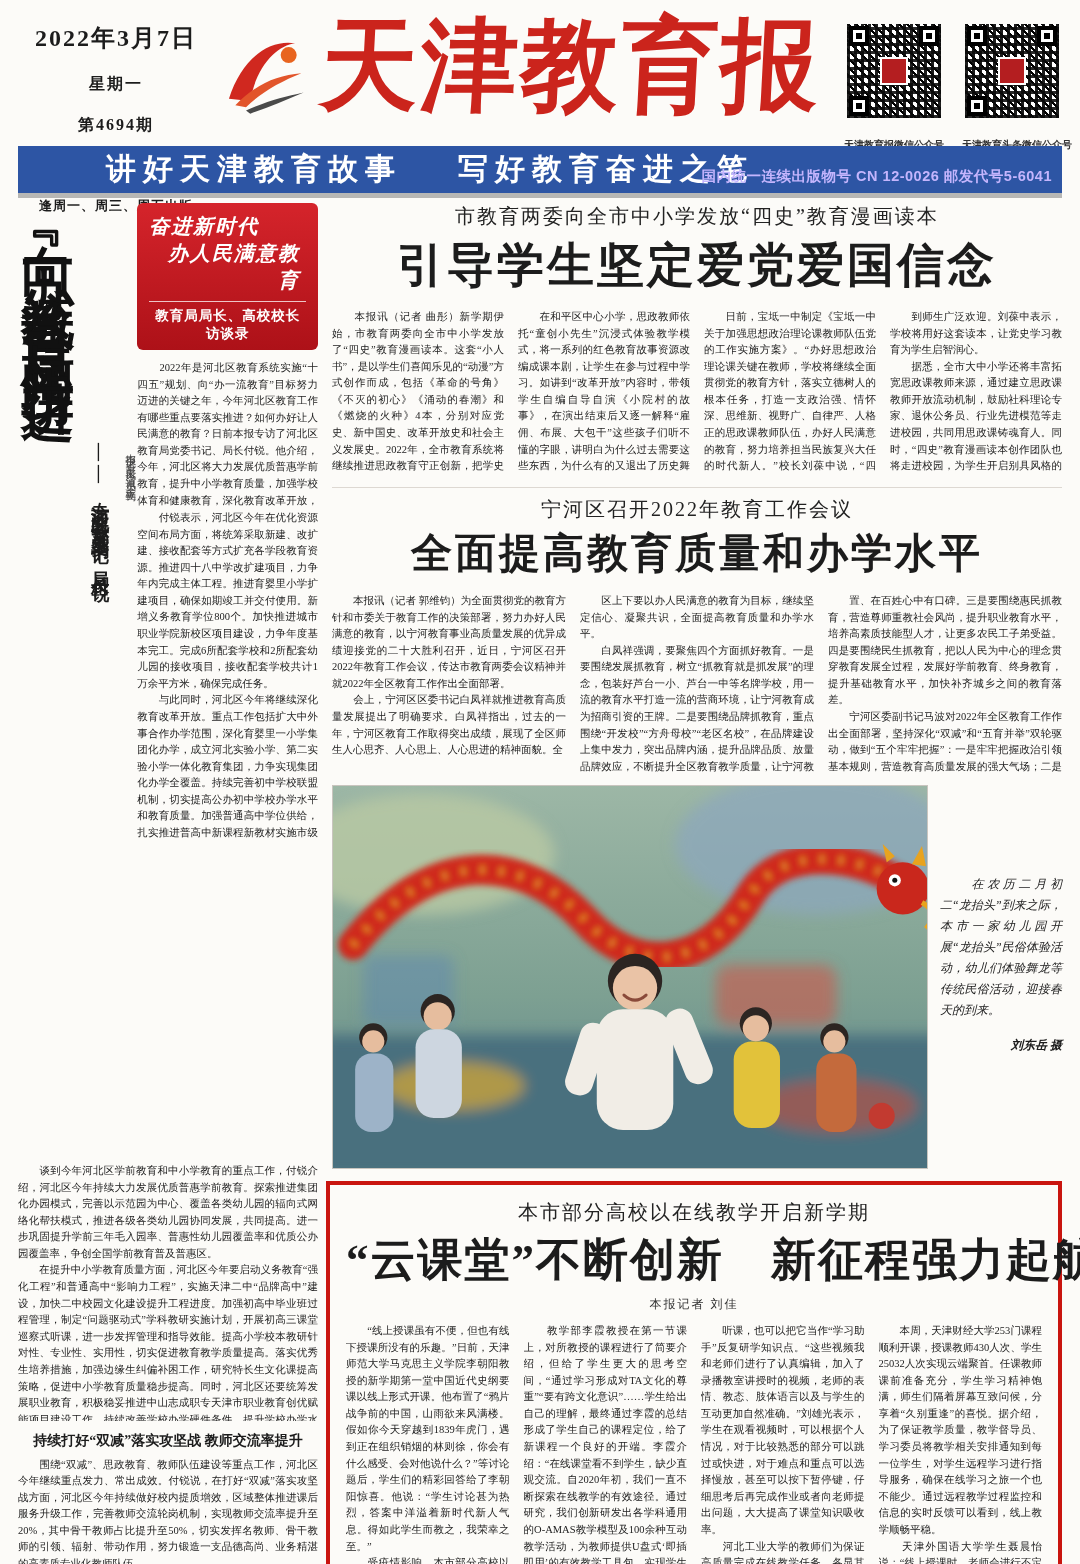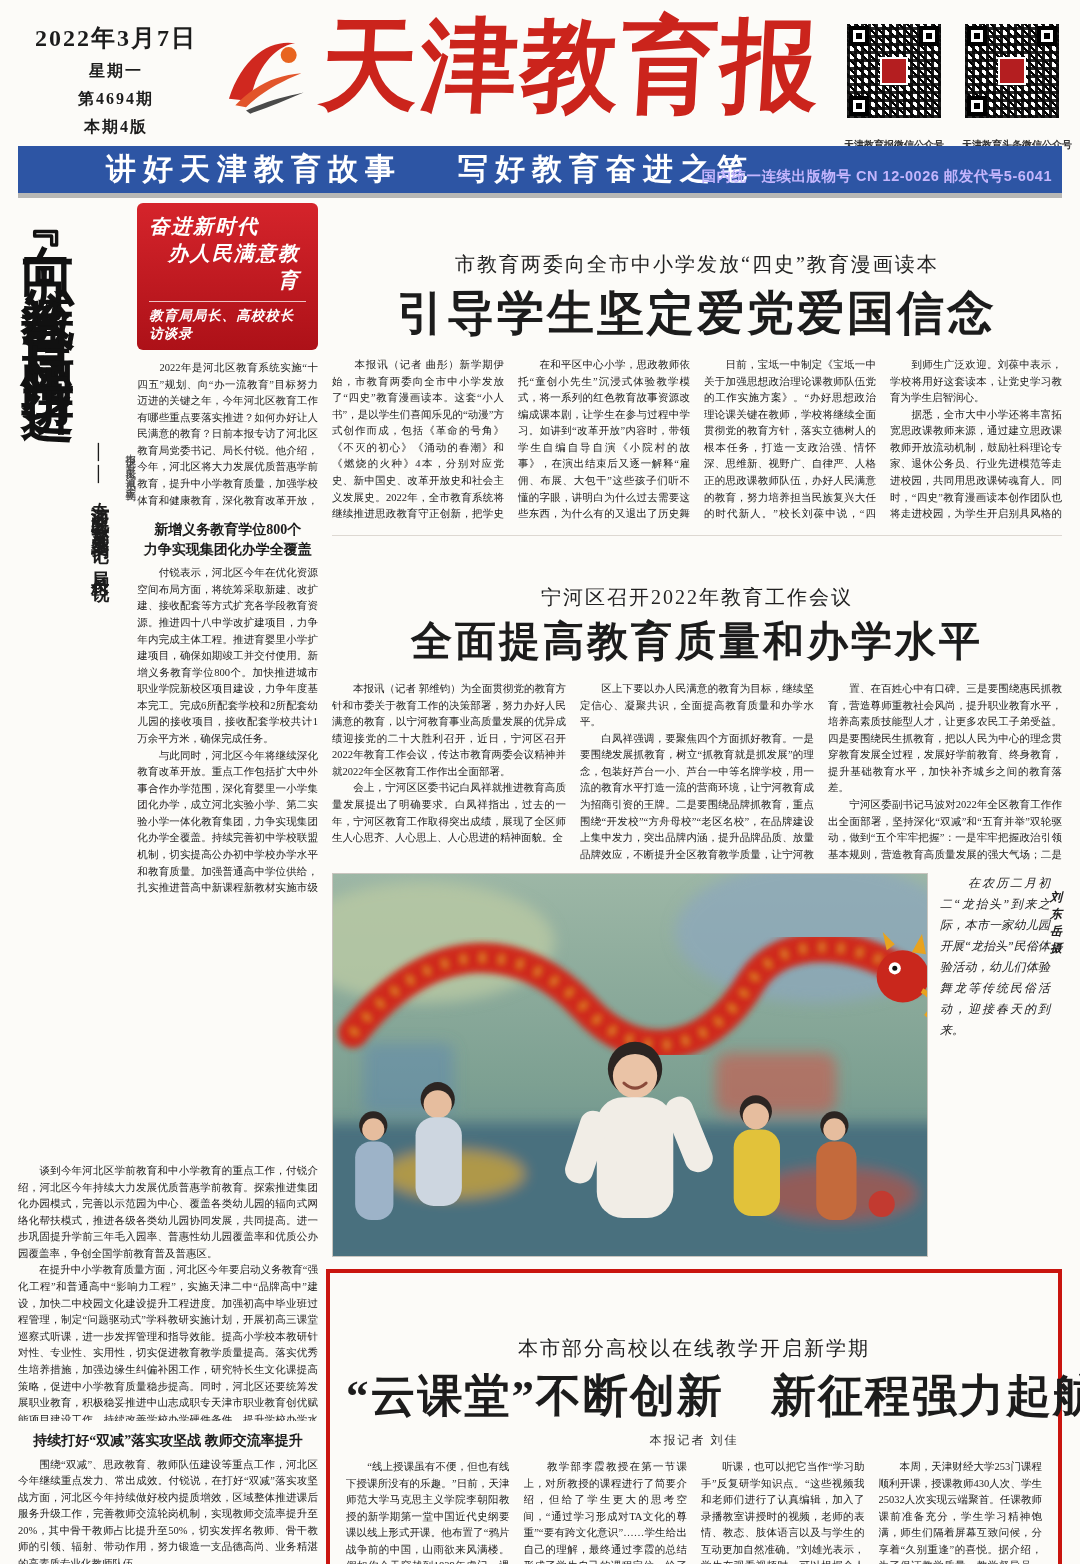--- a/index.html
+++ b/index.html
@@ -4,21 +4,21 @@
 <style>
   * { margin:0; padding:0; box-sizing:border-box; }
   html,body { background:#e8e6e2; }
   body { font-family:"Liberation Serif","DejaVu Serif",serif; color:#1c1c1c; }
   .page { position:relative; width:1080px; height:1564px; margin:0 auto; background:#fcfbf8; overflow:hidden; padding:0 18px; }
 
   
   .masthead { display:flex; align-items:flex-start; padding-top:16px; height:142px; }
   .mast-left { width:196px; text-align:center; padding-top:6px; }
   .mast-date { font-size:24px; font-weight:bold; letter-spacing:2px; }
-  .mast-line { font-size:16px; font-weight:bold; margin-top:7px; letter-spacing:2px; }
+  .mast-line { font-size:16px; font-weight:bold; margin-top:20px; letter-spacing:2px; }
   .mast-sched { font-size:13px; font-weight:bold; border-top:1.5px solid #9a9a9a; margin-top:11px; padding-top:8px; letter-spacing:1px; }
   .logo-wrap { width:104px; padding-top:6px; }
   .mast-title { flex:1; text-align:center; font-size:97px; line-height:1.05; font-weight:900; color:#cb241c; letter-spacing:3px; transform:skewX(-3deg) scaleY(1.04); white-space:nowrap; }
   .qr-zone { width:238px; display:flex; gap:18px; justify-content:flex-end; padding-top:8px; }
   .qr-col { width:100px; }
   .qr-box { position:relative; width:94px; height:94px; margin:0 auto; background:#fff;
     background-image:
       repeating-linear-gradient(90deg, rgba(10,10,10,.92) 0 3px, transparent 3px 7px),
       repeating-linear-gradient(0deg, rgba(10,10,10,.88) 0 3px, transparent 3px 8px),
       repeating-linear-gradient(45deg, #000 0 2px, transparent 2px 6px);
@@ -43,48 +43,48 @@
   
   .left-top { display:flex; }
   .v-headline { writing-mode:vertical-rl; font-size:53px; font-weight:900; line-height:1.12; letter-spacing:11px; height:952px; color:#111; }
   .v-mid { display:flex; flex-direction:column; width:46px; align-items:center; }
   .v-sub { writing-mode:vertical-rl; font-size:18px; font-weight:bold; letter-spacing:4px; margin-top:240px; height:640px; }
   .v-byline { writing-mode:vertical-rl; font-size:10.5px; color:#444; margin-top:242px; height:300px; letter-spacing:2px; }
   .left-main { flex:1; min-width:0; }
   .badge { background:linear-gradient(180deg,#d5242b,#ad1118); border-radius:6px; color:#fff; padding:10px 12px 0; }
   .badge-script { font-style:italic; font-weight:900; font-size:20px; line-height:1.35; letter-spacing:2px; }
   .badge-script .l2 { display:block; text-align:right; padding-right:6px; }
-  .badge-strip { border-top:1px solid rgba(255,255,255,.75); margin-top:7px; padding:5px 0 7px; font-size:13.5px; font-weight:bold; text-align:left; letter-spacing:1px;font-style:italic; }
+  .badge-strip { border-top:1px solid rgba(255,255,255,.75); margin-top:7px; padding:5px 0 7px; font-size:13.5px; font-weight:bold; text-align:center; letter-spacing:1px; }
   .body-text { font-size:10.5px; line-height:1.58; text-align:justify; white-space:pre-line; color:#222; overflow:hidden; }
   .lm-intro { margin-top:10px; max-height:150px; }
   .subhead { text-align:center; font-weight:900; font-size:14px; line-height:1.4; margin:10px 0 6px; white-space:pre-line; }
   .lm-para1 { max-height:330px; }
   .left-wide { margin-top:8px; }
   .lw-para2 { max-height:258px; }
   .lw-para4 { max-height:168px; }
 
   
-  .art-head { text-align:center;margin-top:48px; }
+  .art-head { text-align:center; }
   .kicker { font-size:20px; letter-spacing:2px; color:#222; }
   .headline-1 { font-size:47px; font-weight:900; letter-spacing:3px; margin:4px 0 12px; white-space:nowrap; }
   .headline-2 { font-size:41px; font-weight:900; letter-spacing:3px; margin:3px 0 12px; white-space:nowrap; }
   .headline-3 { font-size:45px; font-weight:900; letter-spacing:2px; margin:4px 0 6px; white-space:nowrap; }
   .byline { text-align:center; font-size:12px; color:#333; margin-bottom:10px; letter-spacing:2px; }
   .cols { display:flex; gap:14px; }
   .cols .col { flex:1; min-width:0; }
   .a1-cols .col { height:168px; }
   .a2-cols .col { height:182px; }
   .a3-cols .col { height:288px; }
   .sect-rule { border:none; border-top:1px solid #ddd8d2; margin:10px 0 8px; }
 
   
   .photo-row { display:flex; gap:12px; margin:10px 0 12px; }
   .photo-frame { flex:1; height:384px; border:1px solid #c9c5bf; background:#7e9a8d; overflow:hidden; }
   .photo-frame svg { display:block; width:100%; height:100%; }
-  .caption-box { width:122px; flex:none; display:flex; justify-content:center; padding-bottom:26px; }
+  .caption-box { width:122px; flex:none; display:flex; flex-direction:column; justify-content:center; padding-bottom:26px; }
   .caption { font-size:12px; line-height:1.75; font-style:italic; color:#222; white-space:pre-line; text-align:justify; }
   .credit { margin-top:16px; text-align:right; font-size:12px; font-weight:bold; font-style:italic; }
 
   
   .art3-box { border:4px solid #c9150f; padding:14px 16px 10px; margin:4px 0 0 -6px; }
 </style>
 </head>
 <body>
 
 <div class="page">
@@ -149,22 +149,20 @@
         <div class="v-byline">本报记者 彭未风 通讯员 董立钧</div>
         <div class="left-main">
           <div class="badge">
             <div class="badge-script">
               <span>奋进新时代</span>
               <span class="l2">办人民满意教育</span>
             </div>
             <div class="badge-strip">教育局局长、高校校长访谈录</div>
           </div>
           <p class="body-text lm-intro">　　2022年是河北区教育系统实施“十四五”规划、向“办一流教育”目标努力迈进的关键之年，今年河北区教育工作有哪些重点要落实推进？如何办好让人民满意的教育？日前本报专访了河北区教育局党委书记、局长付锐。他介绍，今年，河北区将大力发展优质普惠学前教育，提升中小学教育质量，加强学校体育和健康教育，深化教育改革开放，持续打好“双减”改革落实战；启动义务教育“强化工程”和普通高中“影响力工程”，力争实现集团化办学全覆盖；教师交流率要提升至20%，其中骨干教师占比提升至50%。</p>
-          <div class="subhead">新增义务教育学位800个
-力争实现集团化办学全覆盖</div>
           <p class="body-text lm-para1">　　付锐表示，河北区今年在优化资源空间布局方面，将统筹采取新建、改扩建、接收配套等方式扩充各学段教育资源。推进四十八中学改扩建项目，力争年内完成主体工程。推进育婴里小学扩建项目，确保如期竣工并交付使用。新增义务教育学位800个。加快推进城市职业学院新校区项目建设，力争年度基本完工。完成6所配套学校和2所配套幼儿园的接收项目，接收配套学校共计1万余平方米，确保完成任务。
 　　与此同时，河北区今年将继续深化教育改革开放。重点工作包括扩大中外事合作办学范围，深化育婴里一小学集团化办学，成立河北实验小学、第二实验小学一体化教育集团，力争实现集团化办学全覆盖。持续完善初中学校联盟机制，切实提高公办初中学校办学水平和教育质量。加强普通高中学位供给，扎实推进普高中新课程新教材实施市级实验区及4所市级实验校建设，深化普通高中育人方式改革，满足学生不同发展需要。深入落实京津冀协同发展战略，积极建设与北京市石景山区教育局交流联动机制，加大两地合作共建力度，稳步推进天津大学鲁班工坊建设。</p>
         </div>
       </div>
       <div class="left-wide">
         <p class="body-text lw-para2">　　谈到今年河北区学前教育和中小学教育的重点工作，付锐介绍，河北区今年持续大力发展优质普惠学前教育。探索推进集团化办园模式，完善以示范园为中心、覆盖各类幼儿园的辐向式网络化帮扶模式，推进各级各类幼儿园协同发展，共同提高。进一步巩固提升学前三年毛入园率、普惠性幼儿园覆盖率和优质公办园覆盖率，争创全国学前教育普及普惠区。
 　　在提升中小学教育质量方面，河北区今年要启动义务教育“强化工程”和普通高中“影响力工程”，实施天津二中“品牌高中”建设，加快二中校园文化建设提升工程进度。加强初高中毕业班过程管理，制定“问题驱动式”学科教研实施计划，开展初高三课堂巡察式听课，进一步发挥管理和指导效能。提高小学校本教研针对性、专业性、实用性，切实促进教育教学质量提高。落实优秀生培养措施，加强边缘生纠偏补困工作，研究特长生文化课提高策略，促进中小学教育质量稳步提高。同时，河北区还要统筹发展职业教育，积极稳妥推进中山志成职专天津市职业教育创优赋能项目建设工作，持续改善学校办学硬件条件，提升学校办学水平，确保项目建设顺利完成并通过验收。启动城市职业学院职业教育标杆项目建设，做好鲁班工坊体验馆海外部分中心建设，提升国际教育合作交流水平。</p>
         <div class="subhead">持续打好“双减”落实攻坚战  教师交流率提升</div>
         <p class="body-text lw-para4">　　围绕“双减”、思政教育、教师队伍建设等重点工作，河北区今年继续重点发力、常出成效。付锐说，在打好“双减”落实攻坚战方面，河北区今年持续做好校内提质增效，区域整体推进课后服务升级工作，完善教师交流轮岗机制，实现教师交流率提升至20%，其中骨干教师占比提升至50%，切实发挥名教师、骨干教师的引领、辐射、带动作用，努力锻造一支品德高尚、业务精湛的高素质专业化教师队伍。</p>
       </div>

